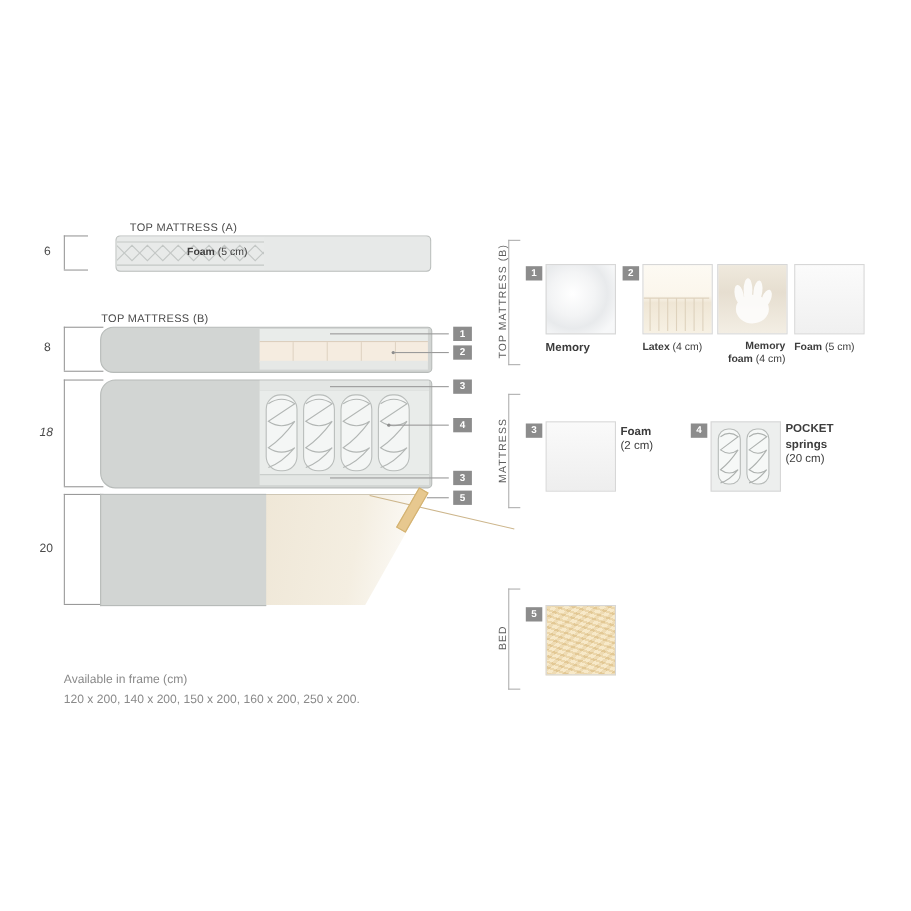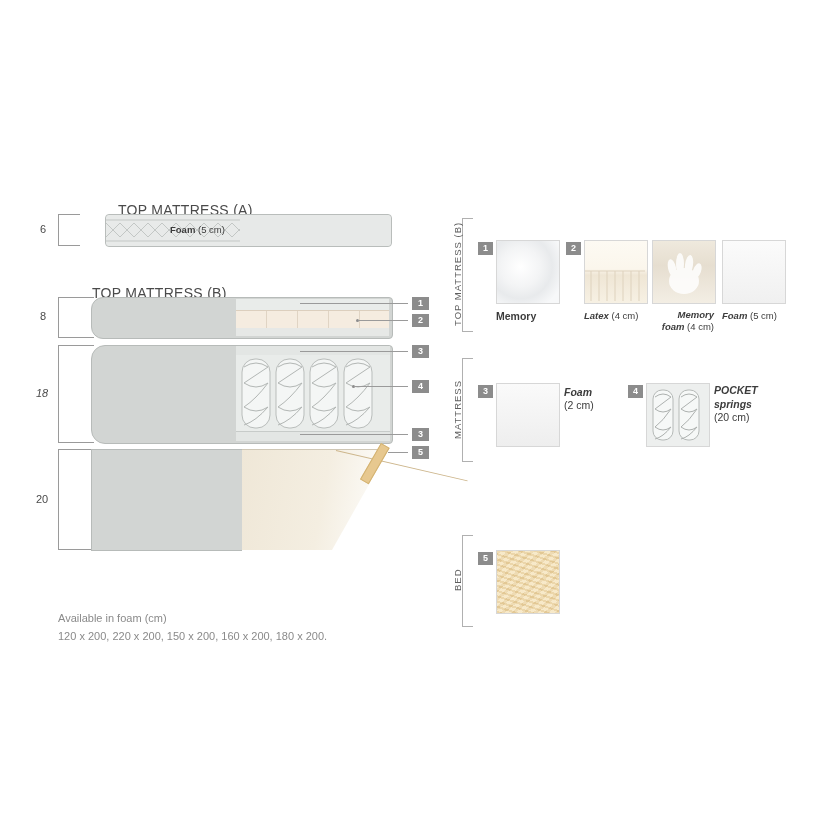--- a/index.html
+++ b/index.html
@@ -8,21 +8,21 @@
     background:#ffffff;
     font-family:"Liberation Sans", sans-serif;
     color:#3c3c3c;
     position:relative;
     overflow:hidden;
   }
   .stage{position:absolute;left:0;top:0;width:828px;height:828px;}
 
   
   .abs{position:absolute;}
-  .lbl{font-size:14px;letter-spacing:.3px;color:#4a4a4a;}
+  .lbl{font-size:10px;letter-spacing:.3px;color:#4a4a4a;}
   .lbl-b{font-weight:bold;}
 
   
   .dimline{position:absolute;background:#9a9a9a;}
   .dimnum{position:absolute;font-size:11px;color:#4a4a4a;}
   .tick{position:absolute;height:1px;background:#9a9a9a;}
 
   
   .chip{
     position:absolute;width:17px;height:13px;background:#8c8c8c;color:#fff;
@@ -113,21 +113,21 @@
 
   
   .grp-label{
     position:absolute;font-size:9.5px;letter-spacing:1px;color:#5e5e5e;
     writing-mode:vertical-rl;transform:rotate(180deg);text-align:center;
   }
   .bracket{position:absolute;border:1px solid #b0b0b0;border-right:none;}
 
   .swatch{position:absolute;border:1px solid #d7d7d7;background:#f2f2f2;}
   .sw-cap{position:absolute;font-size:9.5px;line-height:1.25;color:#3c3c3c;}
-  .sw-cap b{font-weight:bold;font-style:italic;}
+  .sw-cap b{font-weight:bold;}
 
   .wadding{
     background:
       radial-gradient(circle at 38% 42%,#ffffff 0%,#f3f4f5 38%,#e8eaec 60%,#f7f8f9 85%),
       #f1f2f3;
   }
   .latexsw{
     background:linear-gradient(#fdfaf3 0%,#fbf6ec 45%,#efe6d5 55%,#f7f1e4 100%);
   }
   .memsw{
@@ -245,22 +245,22 @@
     <div class="base-board"></div>
     <div class="base-fab"></div>
     <div class="base-legline"></div>
     <div class="base-legwood"></div>
   </div>
 
   <div class="leader" style="left:388px;top:452px;width:20px;"></div>
   <div class="chip" style="left:412px;top:446px;">5</div>
 
   <div class="avail">
-    <div>Available in foam (cm)</div>
-    <div>120 x 200, 220 x 200, 150 x 200, 160 x 200, 180 x 200.</div>
+    <div>Available in frame (cm)</div>
+    <div>120 x 200, 140 x 200, 150 x 200, 160 x 200, 250 x 200.</div>
   </div>
 
   <div class="bracket" style="left:462px;top:218px;width:10px;height:112px;"></div>
   <div class="grp-label" style="left:452px;top:218px;height:112px;">TOP MATTRESS (B)</div>
 
   <div class="chip-sm" style="left:478px;top:242px;">1</div>
   <div class="swatch wadding" style="left:496px;top:240px;width:62px;height:62px;"></div>
   <div class="sw-cap lbl-b" style="left:496px;top:310px;font-weight:bold;font-size:10.5px;">Memory</div>
 
   <div class="chip-sm" style="left:566px;top:242px;">2</div>

